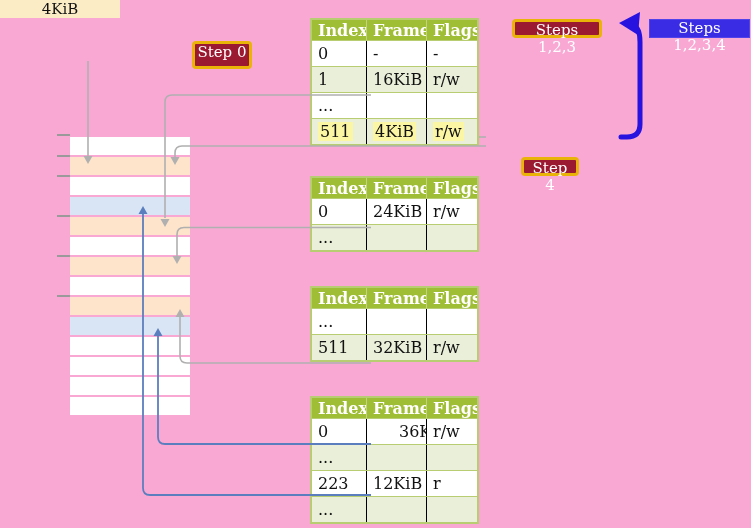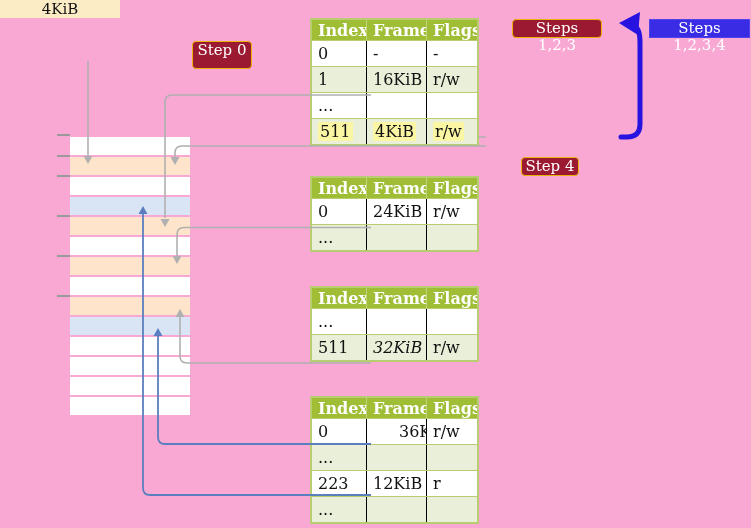--- a/index.html
+++ b/index.html
@@ -6,21 +6,21 @@
   #canvas{position:relative;width:751px;height:528px;background:#f9a8d4;overflow:hidden;
           font-family:"DejaVu Serif","Liberation Serif",serif;}
 
   
   .mem-label{position:absolute;left:0;top:43;width:120px;height:18px;background:#fbecc6;
              color:#111;font-size:15px;line-height:18px;text-align:center;}
 
   
   .step{position:absolute;color:#fff;font-size:15px;line-height:17px;text-align:center;
         border-radius:4px;padding:0 2px;box-sizing:border-box;}
-  .step.red{background:#9c1a31;border:1px solid #eab308;}
+  .step.red{background:#9c1a31;border:3px solid #eab308;}
   .step.blue{background:#3a2be4;border:1px solid #5142ea;border-radius:0;}
   #step0{left:192px;top:41px;width:60px;height:28px;}
   #steps123{left:512px;top:19px;width:90px;height:19px;}
   #step4{left:521px;top:157px;width:58px;height:19px;}
   #steps1234{left:649px;top:19px;width:101px;height:19px;}
 
   
   #memcol{position:absolute;left:70px;top:137px;width:120px;}
   .mrow{width:120px;height:18px;margin-bottom:2px;}
   .mrow.white{background:#ffffff;}
@@ -130,21 +130,21 @@
           <div class="pcell" style="width: 60px;">Frame</div>
           <div class="pcell" style="width: 51px;">Flags</div>
         </div>
         <div class="prow ">
           <div class="pcell" style="width: 54px;">...</div>
           <div class="pcell" style="width: 60px;"></div>
           <div class="pcell" style="width: 51px;"></div>
         </div>
         <div class="prow shaded">
           <div class="pcell" style="width: 54px;">511</div>
-          <div class="pcell" style="width: 60px; font-style: italic;">32KiB</div>
+          <div class="pcell" style="width: 60px;">32KiB</div>
           <div class="pcell" style="width: 51px;">r/w</div>
         </div>
       </div>
       <div class="ptable" style="top: 396px;">
         <div class="prow phead">
           <div class="pcell" style="width: 54px;">Index</div>
           <div class="pcell" style="width: 60px;">Frame</div>
           <div class="pcell" style="width: 51px;">Flags</div>
         </div>
         <div class="prow ">

